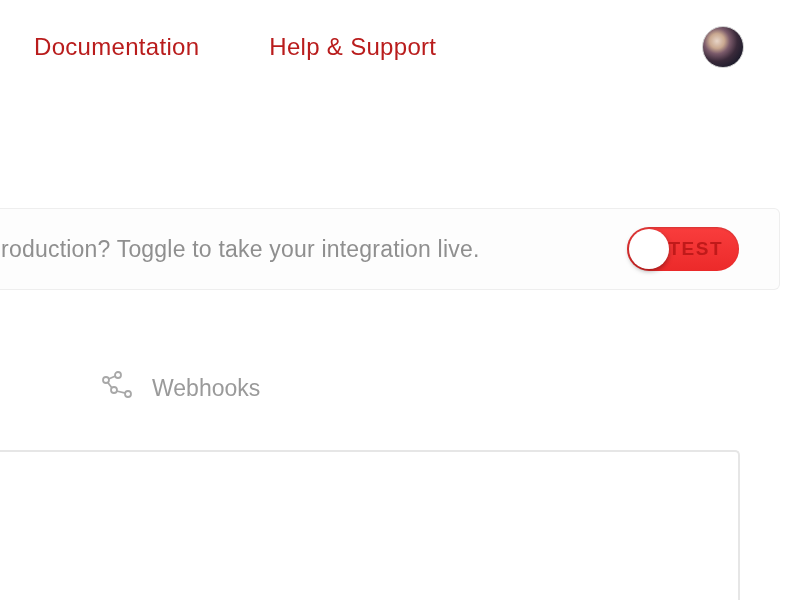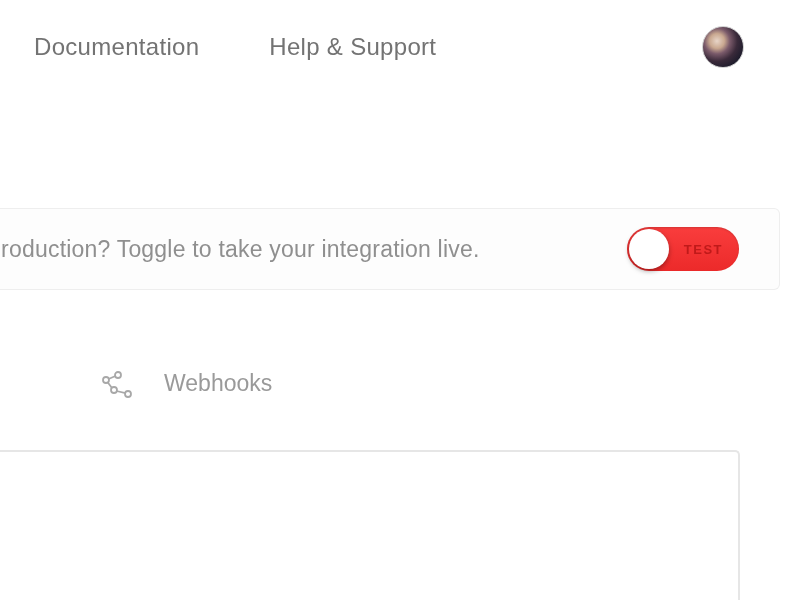--- a/index.html
+++ b/index.html
@@ -17,21 +17,21 @@
       font-weight: 300;
     }
     .topnav {
       display: flex;
       align-items: center;
       padding: 26px 40px 20px 30px;
       gap: 10px;
     }
     .nav-link {
       font-size: 24px;
-      color: #737373;
+      color: #b91c1c;
       cursor: pointer;
       letter-spacing: 0.3px;
     }
     .nav-link.documentation {
       margin-left: 4px;
     }
     .nav-link.help {
       margin-left: 60px;
     }
     .spacer {
@@ -103,35 +103,35 @@
       top: 2px;
       width: 40px;
       height: 40px;
       border-radius: 50%;
       background: #ffffff;
       box-shadow: 0 2px 5px rgba(0,0,0,0.35);
     }
     .toggle-label {
       position: absolute;
       right: 16px;
-      font-size: 13px;
+      font-size: 19px;
       letter-spacing: 1.5px;
       font-weight: 600;
       color: #c01a1a;
     }
     .tabs-row {
       display: flex;
       align-items: center;
       gap: 100px;
       padding: 80px 0 0 100px;
     }
     .tab {
       display: flex;
-      align-items: flex-start;
-      gap: 32px;
+      align-items: flex-end;
+      gap: 20px;
       cursor: pointer;
     }
     .tab-label {
       font-size: 23px;
       color: #9a9a9a;
     }
     .webhooks-icon svg {
       width: 32px;
       height: 32px;
       display: block;

